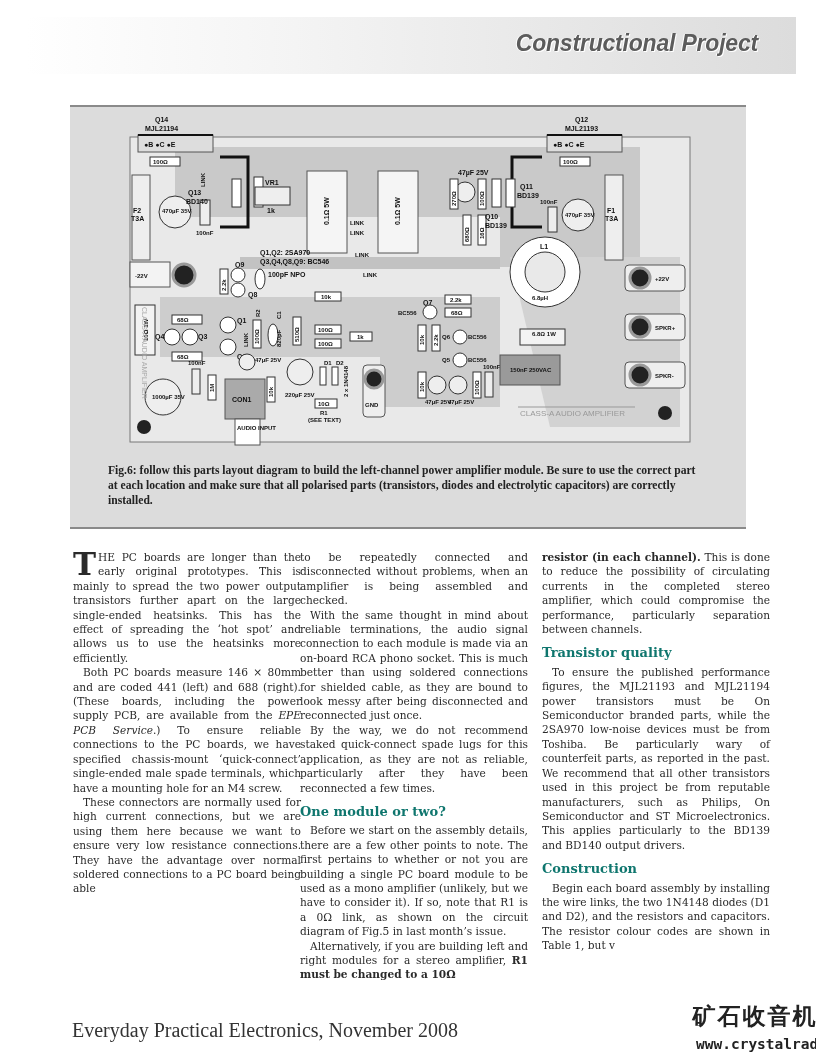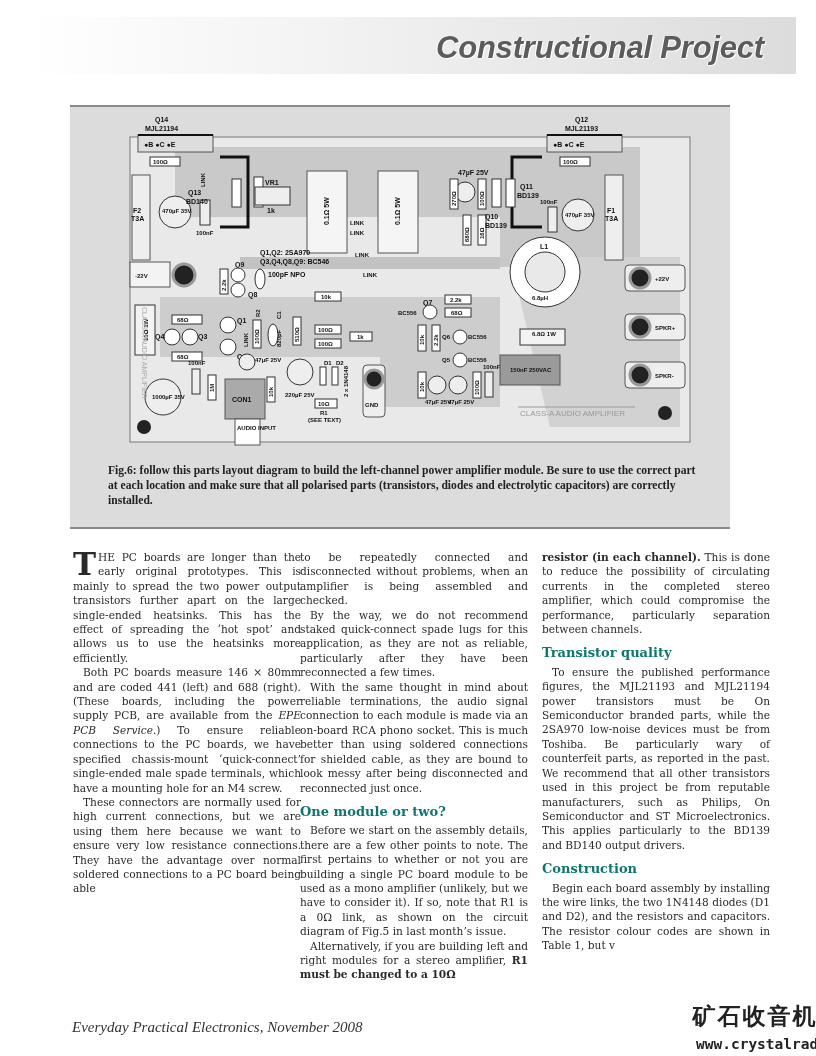--- a/index.html
+++ b/index.html
@@ -1,37 +1,37 @@
 <!DOCTYPE html>
 <html><head>
 <meta charset="utf-8">
 <style>
   html, body { margin:0; padding:0; }
   body { width:816px; height:1056px; background:#ffffff; position:relative; overflow:hidden;
          font-family:"DejaVu Serif", serif; color:#1e1e1e; }
   .header-band { position:absolute; left:25px; top:17px; width:771px; height:57px;
     background:linear-gradient(90deg,#ffffff 0%,#f4f4f4 35%,#dcdcdc 100%); }
-  .header-title { position:absolute; right:52px; top:30px; font-family:"Liberation Sans", sans-serif;
-    font-weight:bold; font-style:italic; font-size:31px; color:#5c5c5c;
+  .header-title { position:absolute; right:58px; top:30px; font-family:"Liberation Sans", sans-serif;
+    font-weight:bold; font-style:italic; font-size:23px; color:#5c5c5c;
     text-shadow:1px 1px 0 #ffffff, -1px 0 0 #ffffff; letter-spacing:-0.2px; }
   .figure-box { position:absolute; left:70px; top:105px; width:660px; height:420px;
-    background:#dcdcdc; border-top:2px solid #8a8a8a; border-bottom:2px solid #8a8a8a; }
+    background:#dcdcdc; border-top:2px solid #8a8a8a; border-bottom:2px solid #8a8a8a;padding-left:16px; }
   .pcb { position:absolute; left:10px; top:0px; width:640px; height:340px; }
   .pcb svg { width:100%; height:100%; display:block; }
   .caption { position:absolute; left:38px; top:356px; width:600px; font-family:"Liberation Serif", serif;
     font-weight:bold; font-size:11.6px; line-height:15px; color:#222; }
   .col { position:absolute; top:550px; width:228px; font-family:"DejaVu Serif", serif;
     font-size:10.6px; line-height:14.4px; text-align:justify; color:#2a2a2a; }
   .col p { margin:0; text-indent:10px; }
   .col p.first { text-indent:0; }
   .col h3 { font-family:"DejaVu Serif", serif; font-size:13px; font-weight:bold; margin:10px 0 4px 0; color:#0f766e; }
   .dropcap { float:left; font-size:31px; line-height:24px; font-weight:bold; margin:2px 2px 0 0; font-family:"DejaVu Serif", serif; }
   .c1 { left:73px; } .c2 { left:300px; } .c3 { left:542px; }
-  .footer { position:absolute; left:72px; top:1019px; font-family:"Liberation Serif", serif; font-style:italic;
-    font-size:15px; color:#333; }
+  .footer { position:absolute; left:72px; top:1019px; font-family:"Liberation Serif", serif; 
+    font-size:20px; color:#333; }
   .watermark { position:absolute; left:648px; top:1000px; text-align:center; }
   .wm-cn { font-family:"DejaVu Sans", sans-serif; font-weight:bold; font-size:23px; color:#222;
     letter-spacing:2px; line-height:32px; }
   .wm-url { font-family:"DejaVu Sans Mono", monospace; font-weight:bold; font-size:14.5px; color:#222; margin-top:4px;margin-left:48px; }
   .lbl { font-family:"Liberation Sans", sans-serif; font-size:7px; font-weight:bold; fill:#111; }
   .lbl-s { font-family:"Liberation Sans", sans-serif; font-size:6px; font-weight:bold; fill:#111; }
 </style>
 </head>
 <body>
 
@@ -252,22 +252,22 @@
 </div>
 
 <div class="col c1">
   <p class="first"><span class="dropcap">T</span><span>HE PC boards are longer than the early original prototypes. This is mainly to spread the two power output transistors further apart on the large single-ended heatsinks. This has the effect of spreading the ‘hot spot’ and allows us to use the heatsinks more efficiently.</span></p>
   <p><span>Both PC boards measure 146 × 80mm and are coded 441 (left) and 688 (right). (These boards, including the power supply PCB, are available from the </span><i>EPE PCB Service</i><span>.) To ensure reliable connections to the PC boards, we have specified chassis-mount ‘quick-connect’ single-ended male spade terminals, which have a mounting hole for an M4 screw.</span></p>
   <p>These connectors are normally used for high current connections, but we are using them here because we want to ensure very low resistance connections. They have the advantage over normal soldered connections to a PC board being able</p>
 </div>
 
 <div class="col c2">
   <p class="first">to be repeatedly connected and disconnected without problems, when an amplifier is being assembled and checked.</p>
+  <p>With the same thought in mind about reliable terminations, the audio signal connection to each module is made via an on-board RCA phono socket. This is much better than using soldered connections for shielded cable, as they are bound to look messy after being disconnected and reconnected just once.</p>
   <p>By the way, we do not recommend staked quick-connect spade lugs for this application, as they are not as reliable, particularly after they have been reconnected a few times.</p>
-  <p>With the same thought in mind about reliable terminations, the audio signal connection to each module is made via an on-board RCA phono socket. This is much better than using soldered connections for shielded cable, as they are bound to look messy after being disconnected and reconnected just once.</p>
   <h3>One module or two?</h3>
   <p>Before we start on the assembly details, there are a few other points to note. The first pertains to whether or not you are building a single PC board module to be used as a mono amplifier (unlikely, but we have to consider it). If so, note that R1 is a 0Ω link, as shown on the circuit diagram of Fig.5 in last month’s issue.</p>
   <p><span>Alternatively, if you are building left and right modules for a stereo amplifier, </span><b>R1 must be changed to a 10Ω</b></p>
 </div>
 
 <div class="col c3">
   <p class="first"><b>resistor (in each channel).</b><span> This is done to reduce the possibility of circulating currents in the completed stereo amplifier, which could compromise the performance, particularly separation between channels.</span></p>
   <h3>Transistor quality</h3>
   <p>To ensure the published performance figures, the MJL21193 and MJL21194 power transistors must be On Semiconductor branded parts, while the 2SA970 low-noise devices must be from Toshiba. Be particularly wary of counterfeit parts, as reported in the past. We recommend that all other transistors used in this project be from reputable manufacturers, such as Philips, On Semiconductor and ST Microelectronics. This applies particularly to the BD139 and BD140 output drivers.</p>
   <h3>Construction</h3>

